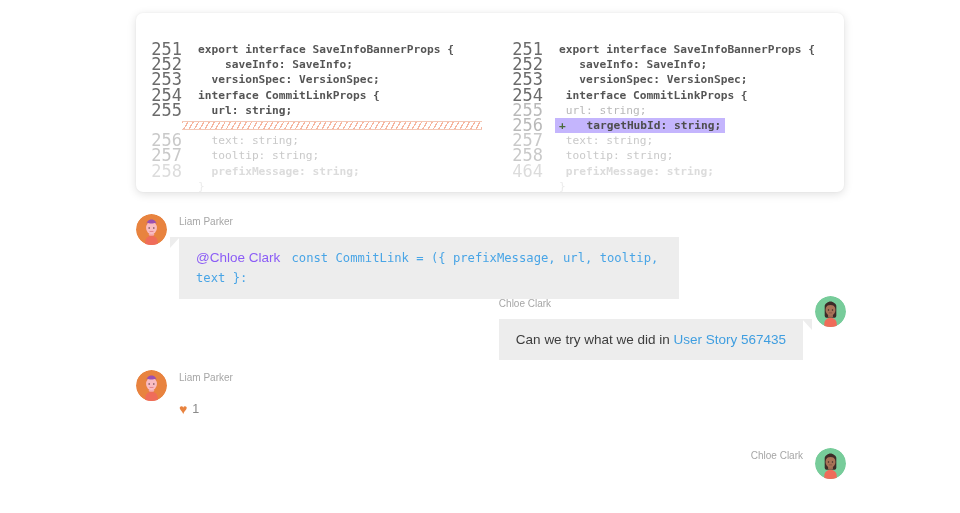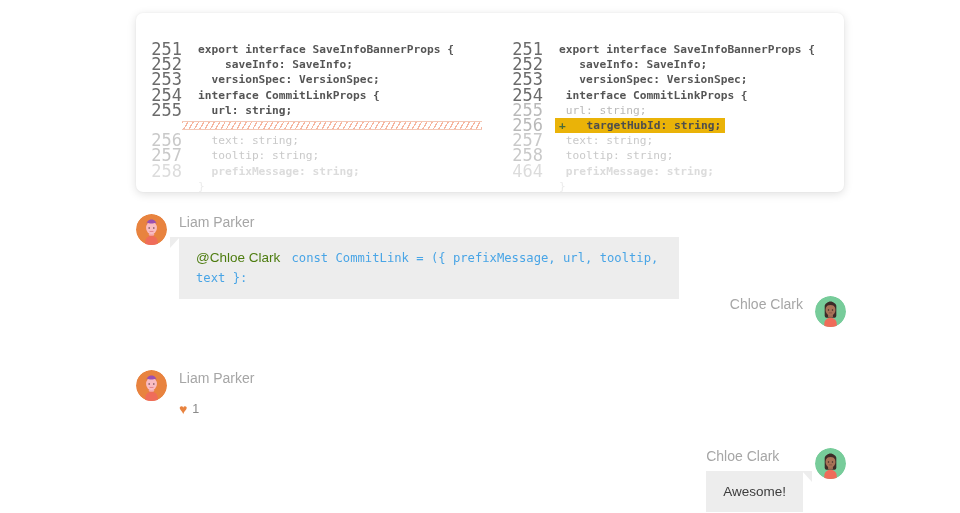--- a/index.html
+++ b/index.html
@@ -70,21 +70,21 @@
   }
 
   
   .f0 .ln { color: #6b6b6b; } .f0 .code { color: #555555; font-weight: bold; }
   .f1 .ln { color: #b9b9b9; } .f1 .code { color: #b9b9b9; }
   .f2 .ln { color: #c9c9c9; } .f2 .code { color: #c9c9c9; }
   .f3 .ln { color: #dcdcdc; } .f3 .code { color: #dcdcdc; font-weight: bold; }
   .f4 .ln { color: #ececec; } .f4 .code { color: #ececec; }
 
   .code-row.added .code-hl {
-    background: #eab308;
+    background: #c4b5fd;
     display: inline-block;
     padding: 0 4px 0 0;
     margin-left: -4px;
     padding-left: 4px;
   }
   .code-row.added .ln { color: #b9b9b9; }
   .code-row.added .code { color: #4d4d4d; }
 
   
   .omit-row {
@@ -128,21 +128,21 @@
     position: relative;
     overflow: hidden;
   }
   .avatar svg { display: block; width: 100%; height: 100%; }
 
   .msg-body { display: flex; flex-direction: column; }
   .msg-body.left { margin-left: 12px; align-items: flex-start; }
   .msg-body.right { margin-right: 12px; align-items: flex-start; }
 
   .author {
-    font-size: 14px;
+    font-size: 10px;
     color: #a6a6a6;
     line-height: 16px;
     margin-bottom: 7px;
     font-family: "Liberation Sans", sans-serif;
   }
 
   .bubble {
     background: #ededed;
     color: #3d3d3d;
     font-size: 13.5px;
@@ -165,21 +165,21 @@
     content: "";
     position: absolute;
     right: -9px;
     top: 0;
     width: 0; height: 0;
     border-style: solid;
     border-width: 0 10px 11px 0;
     border-color: transparent #ededed transparent transparent;
   }
 
-  .mention { color: #4d7c0f; }
+  .mention { color: #8b5cf6; }
   .codeinline {
     font-family: "DejaVu Sans Mono", monospace;
     font-size: 12.2px;
     color: #49a5e6;
   }
   .link { color: #3f9ee0; }
 
   .reactions {
     display: flex;
     align-items: center;
@@ -241,20 +241,21 @@
         <div class="msg-body left">
           <div class="author">Liam Parker</div>
           <div class="bubble left" style="width: 500px;"><span class="mention">@Chloe Clark</span>&nbsp;&nbsp; <span class="codeinline">const CommitLink = ({ prefixMessage, url, tooltip, text }:</span></div>
         </div>
       </div>
     </div>
     <div class="msg-block" style="position: absolute; top: 82px; right: 114px;">
       <div class="msg-row right">
         <div class="msg-body right">
           <div class="author">Chloe Clark</div>
+          <div class="bubble right"><span>Can we try what we did in </span><a class="link" href="#" style="text-decoration: none;">User Story 567435</a></div>
         </div>
         <div class="avatar">
           <svg viewBox="0 0 40 40">
             <circle cx="20" cy="20" r="20" fill="#77cc9a"></circle>
             <path d="M12 36c0-5 3.6-8 8-8s8 3 8 8v4H12z" fill="#ef6c5a"></path>
             <path d="M12.5 13c0-6 15-6 15 0v12c0 2-1.5 3-2.5 3h-10c-1 0-2.5-1-2.5-3z" fill="#3d2b28"></path>
             <rect x="16.8" y="21" width="6.4" height="7" rx="2" fill="#9a6a52"></rect>
             <ellipse cx="20" cy="18" rx="6.4" ry="7.6" fill="#a87358"></ellipse>
             <path d="M13.6 15c0-5.4 2.8-8 6.4-8s6.4 2.6 6.4 8c-1.4-2.6-3.4-3.4-6.4-3.4s-5 0.8-6.4 3.4z" fill="#3d2b28"></path>
             <circle cx="17.4" cy="18" r="0.95" fill="#3d2b28"></circle>
@@ -284,21 +285,20 @@
             <span class="heart">♥</span>
             <span class="react-count">1</span>
           </div>
         </div>
       </div>
     </div>
     <div class="msg-block" style="position: absolute; top: 234px; right: 114px;">
       <div class="msg-row right">
         <div class="msg-body right">
           <div class="author">Chloe Clark</div>
-          <div class="bubble right"><span>Awesome!</span></div>
         </div>
         <div class="avatar">
           <svg viewBox="0 0 40 40">
             <circle cx="20" cy="20" r="20" fill="#77cc9a"></circle>
             <path d="M12 36c0-5 3.6-8 8-8s8 3 8 8v4H12z" fill="#ef6c5a"></path>
             <path d="M12.5 13c0-6 15-6 15 0v12c0 2-1.5 3-2.5 3h-10c-1 0-2.5-1-2.5-3z" fill="#3d2b28"></path>
             <rect x="16.8" y="21" width="6.4" height="7" rx="2" fill="#9a6a52"></rect>
             <ellipse cx="20" cy="18" rx="6.4" ry="7.6" fill="#a87358"></ellipse>
             <path d="M13.6 15c0-5.4 2.8-8 6.4-8s6.4 2.6 6.4 8c-1.4-2.6-3.4-3.4-6.4-3.4s-5 0.8-6.4 3.4z" fill="#3d2b28"></path>
             <circle cx="17.4" cy="18" r="0.95" fill="#3d2b28"></circle>

